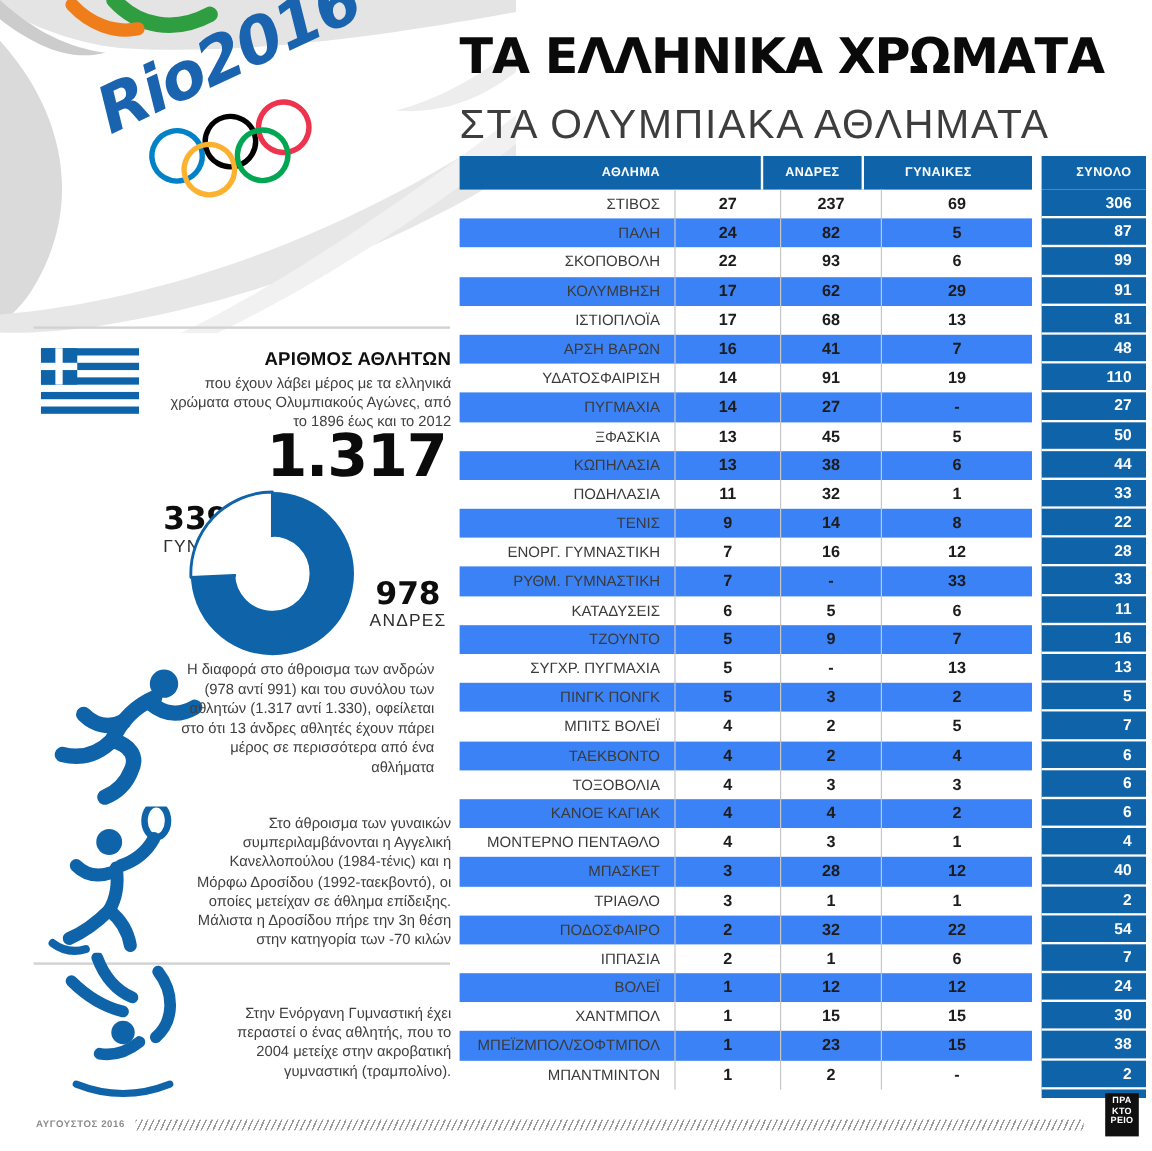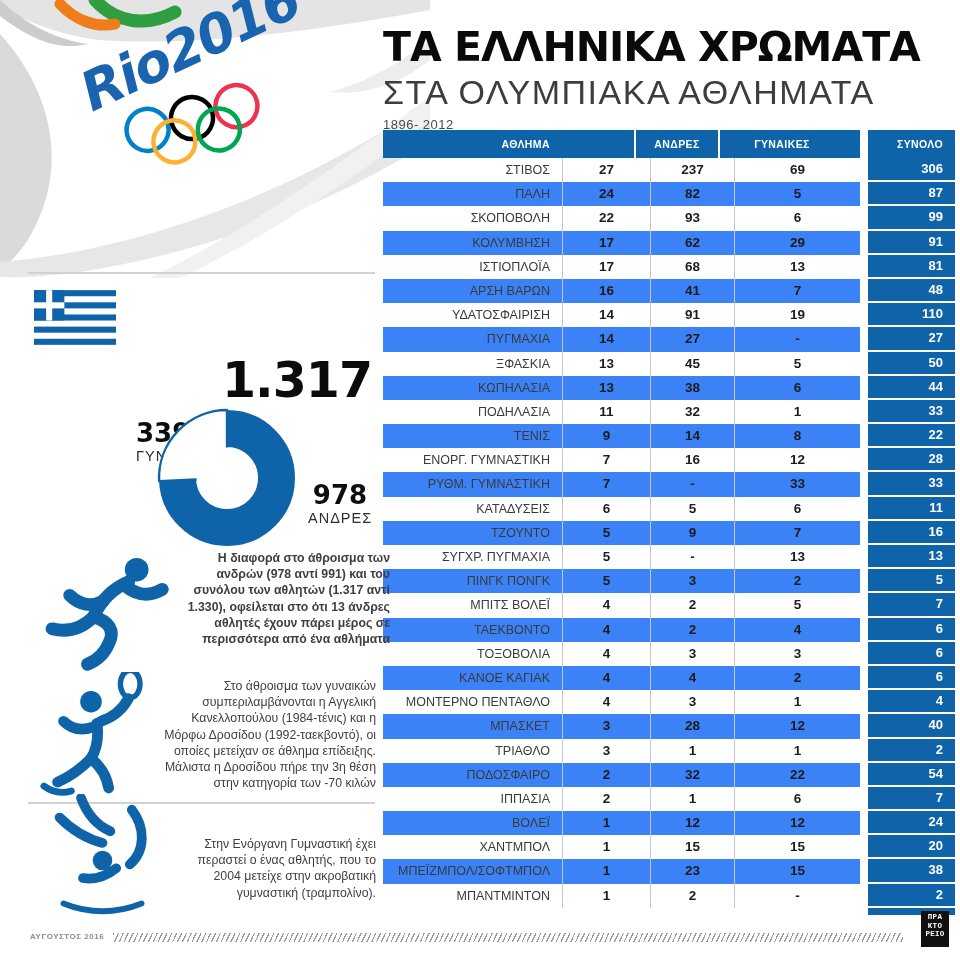--- a/index.html
+++ b/index.html
@@ -5,21 +5,21 @@
   html,body{margin:0;padding:0;background:#fff;}
   .canvas{position:relative;width:960px;height:959px;background:#fff;overflow:hidden;
           font-family:"Liberation Sans",sans-serif;}
   
   .flag-art{position:absolute;left:0;top:0;width:430px;height:278px;z-index:0;}
   
   .hdr{position:absolute;left:383px;top:26px;width:572px;z-index:2;}
   .hdr .title{font-family:"DejaVu Sans",sans-serif;font-weight:800;font-size:41px;
               letter-spacing:-1px;color:#0a0a0a;line-height:1.05;white-space:nowrap;}
   .hdr .subtitle{font-size:34px;font-weight:400;color:#3d3d3d;letter-spacing:1.5px;
-                 margin-top:4px;white-space:nowrap;}
+                 margin-top:16px;white-space:nowrap;}
   .hdr .period{font-size:13px;color:#4a4a4a;letter-spacing:.5px;margin-top:5px;}
   
   .tbl{position:absolute;left:383px;top:130px;width:572px;z-index:2;}
   .hrow{display:flex;height:28px;}
   .hleft{display:flex;width:477px;background:#0f64a9;}
   .hcell{box-sizing:border-box;line-height:28px;color:#fff;font-weight:bold;
          font-size:10.5px;letter-spacing:.4px;}
   .hc0{width:179px;text-align:right;padding-right:12px;}
   .hc1{width:72px;text-align:center;border-left:2px solid #fff;margin-top:41px;}
   .hc2{width:84px;text-align:center;border-left:2px solid #fff;}
@@ -50,35 +50,35 @@
   .info .d{font-size:12.3px;color:#404040;line-height:1.3;}
   .total-num{position:absolute;left:150px;top:352px;width:222px;text-align:right;
              font-family:"DejaVu Sans",sans-serif;font-weight:800;font-size:49px;
              letter-spacing:-1px;color:#0b0b0b;z-index:2;}
   .donut{position:absolute;left:157px;top:408px;width:140px;height:140px;z-index:2;}
   .wlabel{position:absolute;left:88px;top:420px;text-align:left;z-index:2;margin-left:48px;}
   .mlabel{position:absolute;left:308px;top:482px;width:64px;text-align:center;z-index:2;}
   .biglbl{font-family:"DejaVu Sans",sans-serif;font-weight:800;font-size:26px;color:#0d0d0d;line-height:1;}
   .smlbl{font-size:14.5px;color:#2e2e2e;letter-spacing:1px;margin-top:2px;}
   .note{position:absolute;text-align:right;font-size:12.3px;color:#3f3f3f;line-height:1.32;z-index:2;}
-  .note-runner{left:176px;top:550px;width:214px;font-weight:bold;}
+  .note-runner{left:148px;top:550px;width:214px;}
   .note-tennis{left:158px;top:678px;width:218px;}
   .note-gym{left:176px;top:836px;width:200px;}
   .picto{position:absolute;z-index:2;}
   .p-runner{left:42px;top:552px;width:148px;height:128px;}
   .p-tennis{left:40px;top:672px;width:152px;height:128px;}
   .p-gym{left:42px;top:794px;width:122px;height:132px;}
   
   .f-date{position:absolute;left:30px;top:932px;font-size:8px;font-weight:bold;
           color:#8c8c8c;letter-spacing:.5px;z-index:2;}
   .f-hatch{position:absolute;left:113px;top:933px;width:790px;height:9px;z-index:2;
            background:repeating-linear-gradient(115deg,#9a9a9a 0 1.2px,transparent 1.2px 4.4px);}
   .agency{position:absolute;left:921px;top:911px;width:28px;height:36px;background:#101010;
           color:#fff;text-align:center;z-index:2;padding-top:2px;box-sizing:border-box;}
-  .agency span{display:block;font-size:7.5px;font-weight:bold;line-height:8.6px;letter-spacing:.3px;font-family:Liberation Mono, monospace;}
+  .agency span{display:block;font-size:7.5px;font-weight:bold;line-height:8.6px;letter-spacing:.3px;}
 </style>
 </head>
 <body>
 
 <div class="canvas">
 
   <svg class="flag-art" viewBox="0 0 430 278">
     <path d="M0,0 L430,0 L430,10 C300,34 190,46 100,40 C55,35 20,18 0,6 Z" fill="#e4e4e4"></path>
     <path d="M0,0 C28,26 58,40 88,44 C56,52 26,36 0,16 Z" fill="#cccccc"></path>
     <path d="M0,34 C55,95 68,170 30,236 C20,254 8,264 0,270 Z" fill="#dadada"></path>
@@ -396,21 +396,21 @@
           <span class="btotal">24</span>
         </div>
         <div class="brow">
           <div class="bleft">
             <span class="bcell c0">ΧΑΝΤΜΠΟΛ</span>
             <span class="bcell c1 num">1</span>
             <span class="bcell c2 num">15</span>
             <span class="bcell c3 num">15</span>
           </div>
           <span class="gapcol"></span>
-          <span class="btotal">20</span>
+          <span class="btotal">30</span>
         </div>
         <div class="brow">
           <div class="bleft alt">
             <span class="bcell c0">ΜΠΕΪΖΜΠΟΛ/ΣΟΦΤΜΠΟΛ</span>
             <span class="bcell c1 num">1</span>
             <span class="bcell c2 num">23</span>
             <span class="bcell c3 num">15</span>
           </div>
           <span class="gapcol"></span>
           <span class="btotal">38</span>
@@ -440,20 +440,24 @@
         <rect x="0" y="4" width="27" height="2"></rect>
       <rect x="0" y="8" width="27" height="2"></rect>
         <rect x="0" y="12" width="27" height="2"></rect>
       <rect x="0" y="16" width="27" height="2"></rect>
     </g>
     <rect x="0" y="0" width="10" height="10" fill="#0f64a9"></rect>
     <rect x="4" y="0" width="2" height="10" fill="#ffffff"></rect>
     <rect x="0" y="4" width="10" height="2" fill="#ffffff"></rect>
   </svg>
 
+  <div class="info">
+    <div class="t">ΑΡΙΘΜΟΣ ΑΘΛΗΤΩΝ</div>
+    <div class="d">που έχουν λάβει μέρος με τα ελληνικά χρώματα στους Ολυμπιακούς Αγώνες, από το 1896 έως και το 2012</div>
+  </div>
 
   <div class="total-num">1.317</div>
 
   <div class="wlabel">
     <div class="biglbl">339</div>
     <div class="smlbl">ΓΥΝΑΙΚΕΣ</div>
   </div>
 
   <svg class="donut" viewBox="-70 -70 140 140">
     <circle cx="0" cy="0" r="49.5" fill="none" stroke="#0f64a9" stroke-width="37"></circle>

